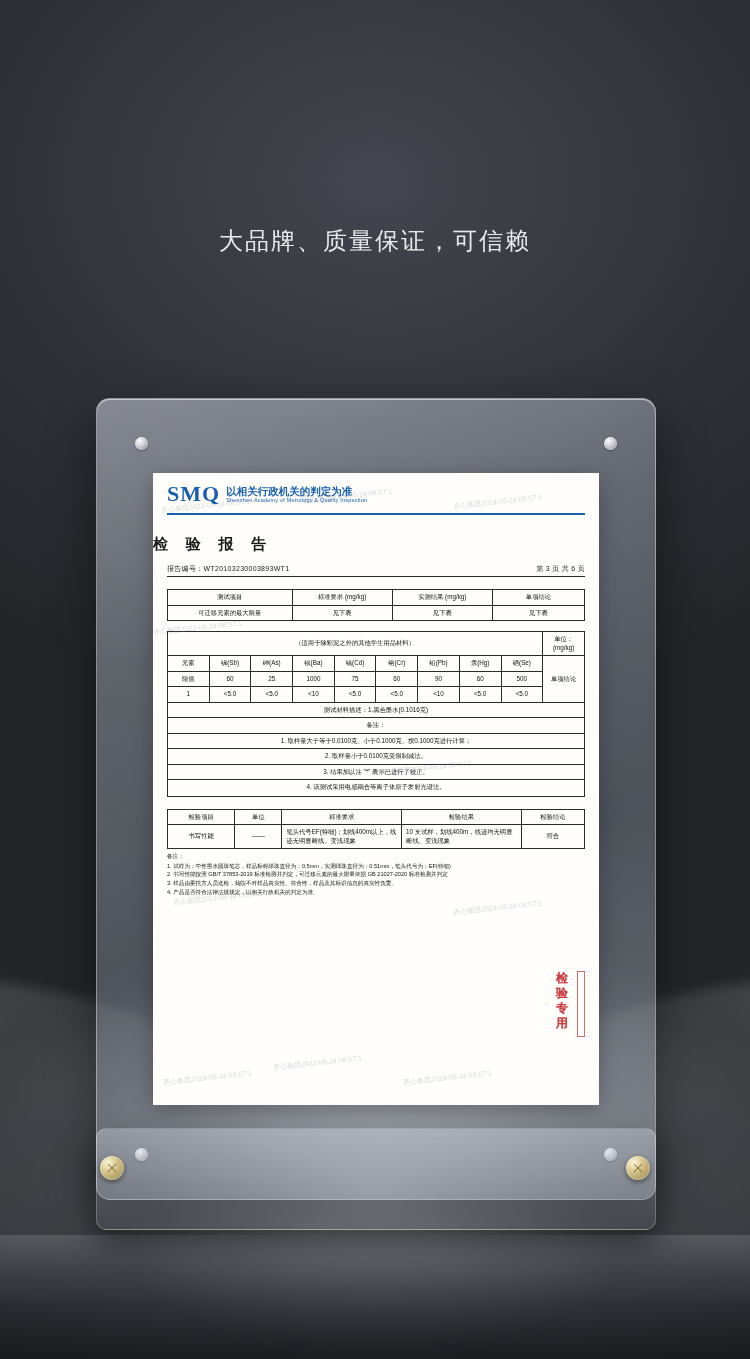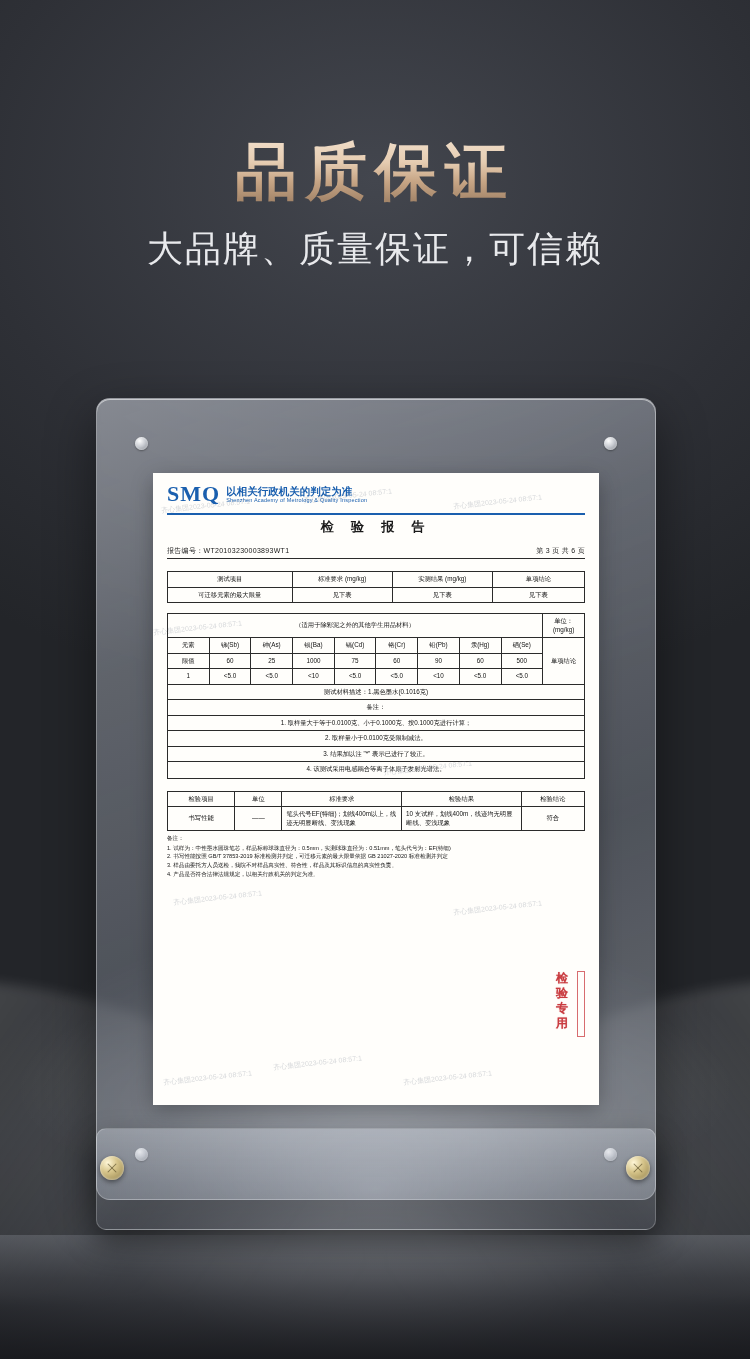--- a/index.html
+++ b/index.html
@@ -72,21 +72,21 @@
     background-clip: text;
     color: transparent;
     -webkit-text-fill-color: transparent;
     text-shadow: none;
   }
   .subhead {
     position: absolute;
     left: 0; top: 225px;
     width: 750px;
     text-align: center;
-    font-size: 36px;
+    font-size: 24px;
     letter-spacing: 2px;
     color: #e8e9ec;
   }
 
   
   .frame {
     position: absolute;
     left: 96px; top: 398px;
     width: 558px; height: 800px;
     border-radius: 14px;
@@ -147,25 +147,24 @@
   .org-cn { font-size: 10.5px; color: #1a5fae; font-weight: bold; line-height: 1.15; }
   .org-en { font-size: 5.5px; color: #1a5fae; letter-spacing: 0.2px; line-height: 1.1; }
   .head-rule {
     position: absolute;
     left: 14px; right: 14px; bottom: 2px;
     height: 2px;
     background: #1a5fae;
   }
 
   .rep-title {
-    text-align: center;
-    font-size: 13px;
+    font-size: 15px;
     letter-spacing: 7px;
     font-weight: bold;
-    margin-top: 1px;
+    margin-top: 18px;
     font-family: "Liberation Serif", serif;
   }
   .rep-meta {
     display: flex;
     justify-content: space-between;
     align-items: flex-end;
     margin: 10px 14px 0 14px;
     font-size: 7px;
     border-bottom: 1px solid #2b2b2b;
     padding-bottom: 2px;
@@ -273,21 +272,20 @@
 </style>
 </head>
 <body>
 
 <div class="page">
   <div class="bg-sheen"></div>
   <div class="bg-curve-l"></div>
   <div class="bg-curve-r"></div>
   <div class="bg-floor"></div>
 
-  <div class="headline">品质保证</div>
   <div class="subhead">大品牌、质量保证，可信赖</div>
 
   <div class="frame">
     <span class="screw tl"></span>
     <span class="screw tr"></span>
     <span class="screw bl"></span>
     <span class="screw br"></span>
 
     <div class="paper">
 

